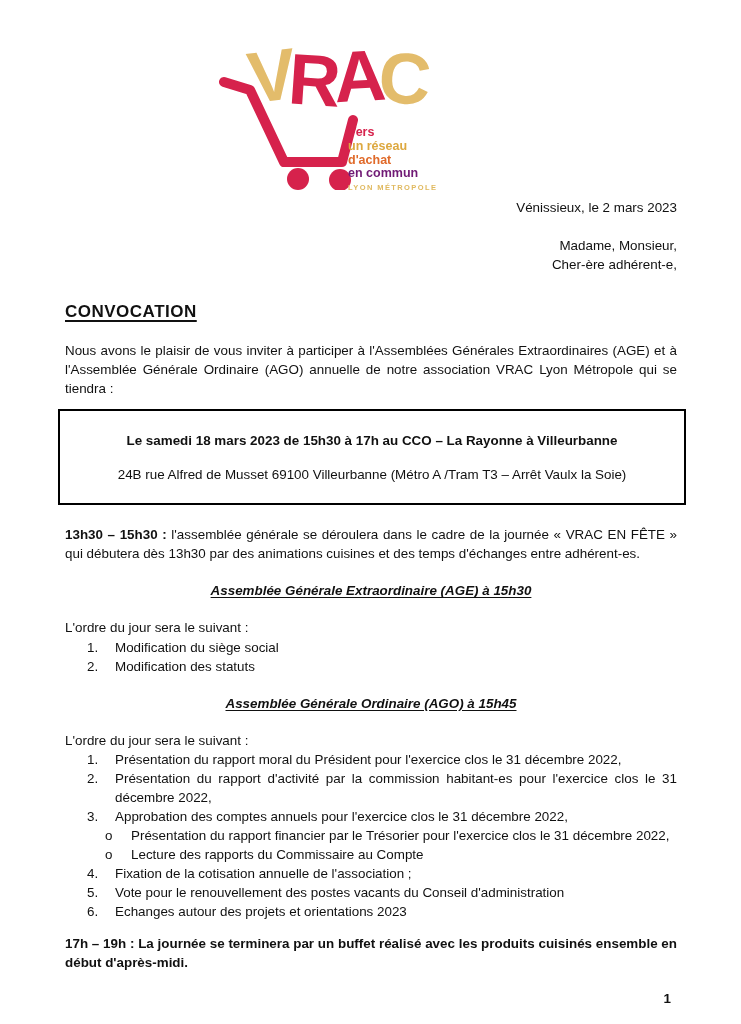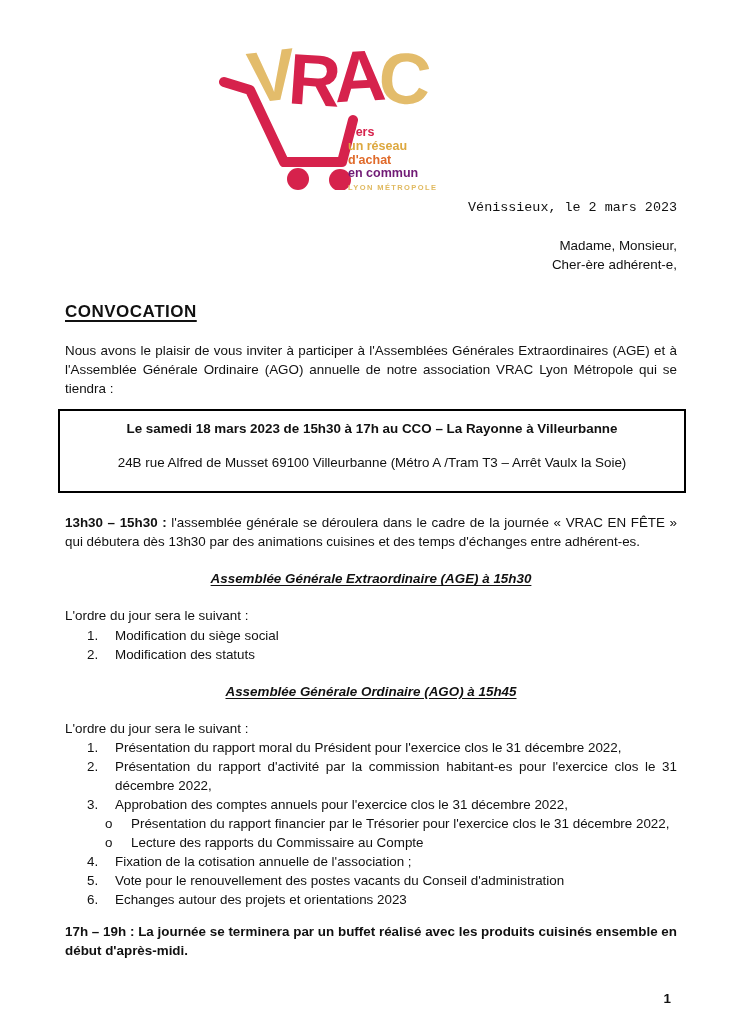--- a/index.html
+++ b/index.html
@@ -28,34 +28,34 @@
   .l-r{color:#d6224c;transform:rotate(4deg) translateY(4px);}
   .l-a{color:#d6224c;transform:rotate(-3deg);}
   .l-c{color:#e3bc6b;transform:rotate(5deg) translateY(2px);}
   .tagline{position:absolute;left:132px;top:76px;font-weight:700;font-size:12.5px;line-height:1.1;}
   .tag-1{color:#d6224c;}
   .tag-2{color:#dda83f;}
   .tag-3{color:#e06a2a;}
   .tag-4{color:#701a75;}
   .region{color:#e0b95f;font-size:7.5px;font-weight:700;letter-spacing:1.4px;margin-top:3px;}
   
-  .dateline{margin-top:198px;text-align:right;font-family:Liberation Mono, monospace;}
+  .dateline{margin-top:198px;text-align:right;}
   .salutation{margin-top:19px;text-align:right;}
   .doc-title{
     margin-top:26px;font-size:17px;font-weight:700;
     letter-spacing:0.5px;
   }
   .doc-title span{text-decoration:underline;text-underline-offset:3px;text-decoration-thickness:2px;}
   .intro{margin-top:17px;text-align:justify;}
   
   .event-box{
     margin:11px -9px 4px -7px;
     border:2px solid #000;
     text-align:center;
-    padding:8px 10px 19px 10px;
+    padding:20px 10px 19px 10px;
   }
   .event-box .line1{font-weight:700;}
   .event-box .line2{margin-top:15px;}
   
   .para{margin-top:20px;text-align:justify;}
   .bold{font-weight:700;}
   .section-heading{
     margin-top:18px;text-align:center;font-weight:700;
   }
   .section-heading span{text-decoration:underline;text-underline-offset:2px;font-style:italic;}

